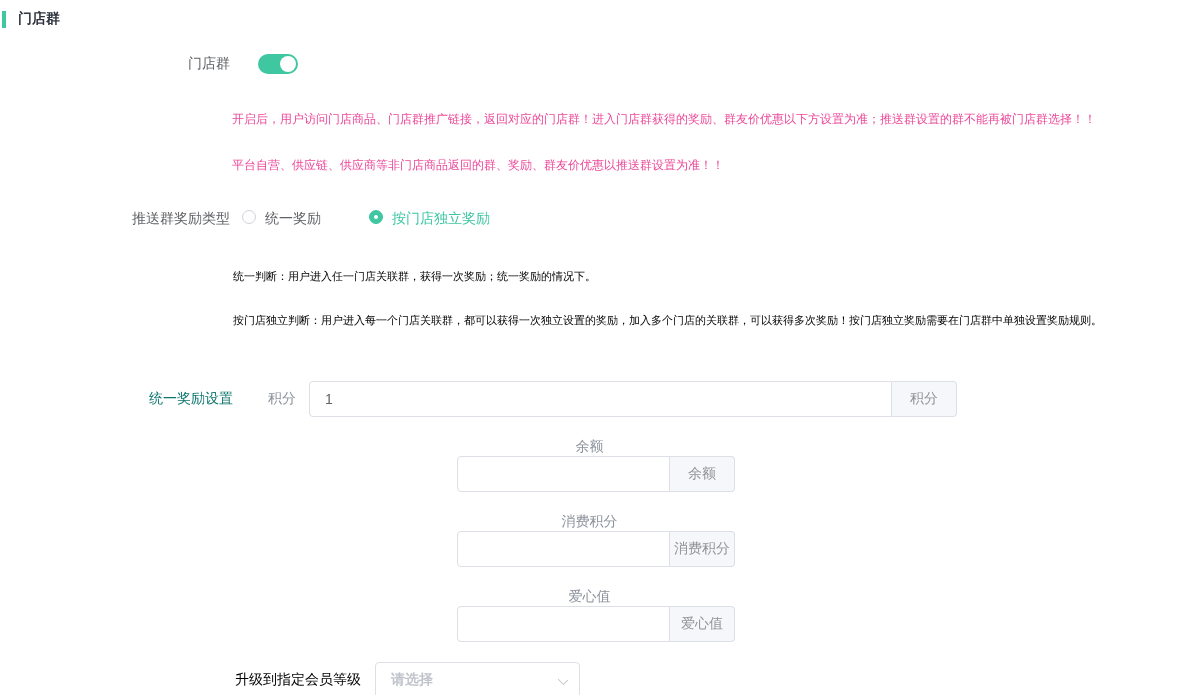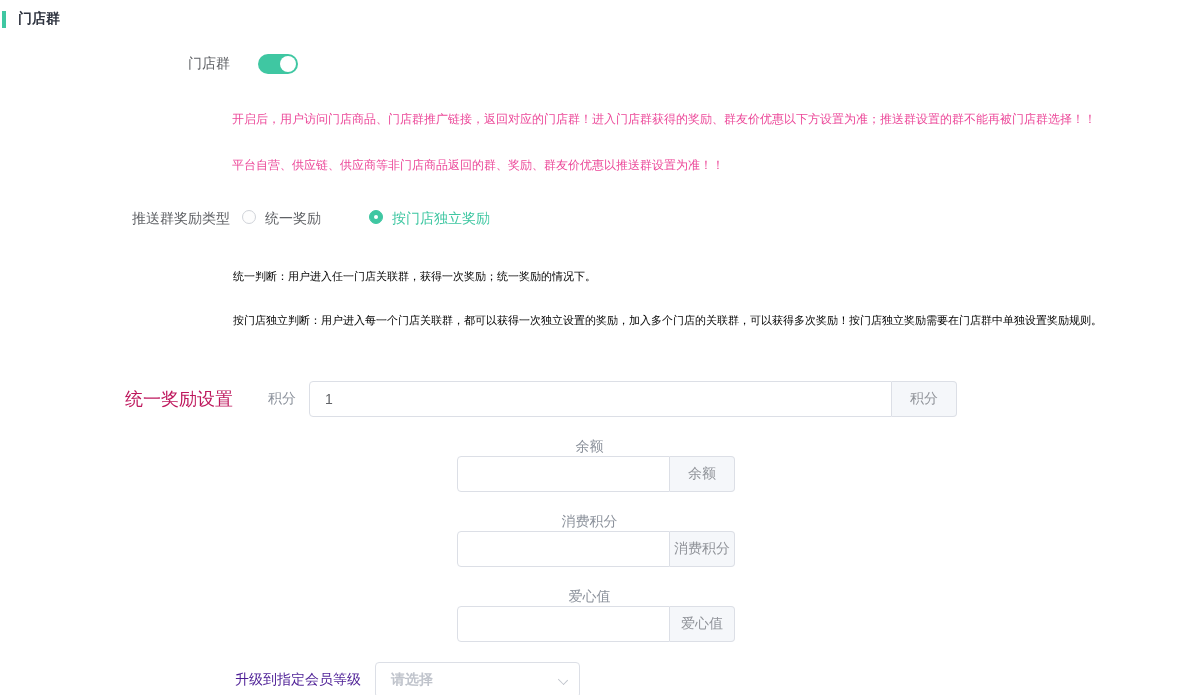--- a/index.html
+++ b/index.html
@@ -42,36 +42,36 @@
   .radio-label { font-size:14px; color:#606266; }
   .radio-option.selected .radio-label { color:var(--accent,#3fc7a2); }
 
   
   .help { margin-left:233px; margin-top:40px; font-size:11px; color:#000000; line-height:16px;
     white-space:nowrap; }
   .help + .help { margin-top:28px; }
 
   
   .group-row { margin-top:53px; display:flex; align-items:center; width:957px; }
-  .group-label { width:233px; text-align:right; font-size:18px; color:#be185d; flex:none; }
+  .group-label { width:233px; text-align:right; font-size:14px; color:#0f766e; flex:none; }
   .group-row .field-label { margin-left:35px; }
   .field-row { margin-left:235px; width:722px; display:flex; align-items:center; margin-top:21px;flex-direction:column; }
   .field-label { font-size:14px; color:#8b919b; white-space:nowrap; margin-right:13px; flex:none; }
   .input-group { flex:1; display:flex; height:36px; }
   .input-group input { flex:1; min-width:0; height:36px; border:1px solid #dcdfe6;
     border-right:1px solid #dcdfe6; border-radius:4px 0 0 4px; padding:0 15px;
     font-size:14px; color:#606266; outline:none;
     font-family:"Liberation Sans","DejaVu Sans",sans-serif; }
   .input-suffix { width:65px; flex:none; background:#f5f7fa; border:1px solid #dcdfe6;
     border-left:none; border-radius:0 4px 4px 0; display:flex; align-items:center;
     justify-content:center; font-size:14px; color:#909399; white-space:nowrap; }
 
   
   .select-row { margin-left:235px; margin-top:20px; display:flex; align-items:center; }
-  .select-label { font-size:14px; color:#4c1d95; white-space:nowrap; margin-right:14px; }
+  .select-label { font-size:14px; color:#000000; white-space:nowrap; margin-right:14px; }
   .select-box { position:relative; width:205px; height:36px; border:1px solid #dcdfe6;
     border-radius:4px; display:flex; align-items:center; padding:0 30px 0 15px;
     cursor:pointer; background:#fff;font-weight:bold; }
   .select-placeholder { font-size:14px; color:#c0c4cc; }
   .chevron { position:absolute; right:12px; top:13px; width:8px; height:8px; }
   .chevron::before { content:""; position:absolute; left:0; top:0; width:7px; height:7px;
     border-right:1.5px solid #c0c4cc; border-bottom:1.5px solid #c0c4cc;
     transform:rotate(45deg) scale(1,0.8); }
 
   

